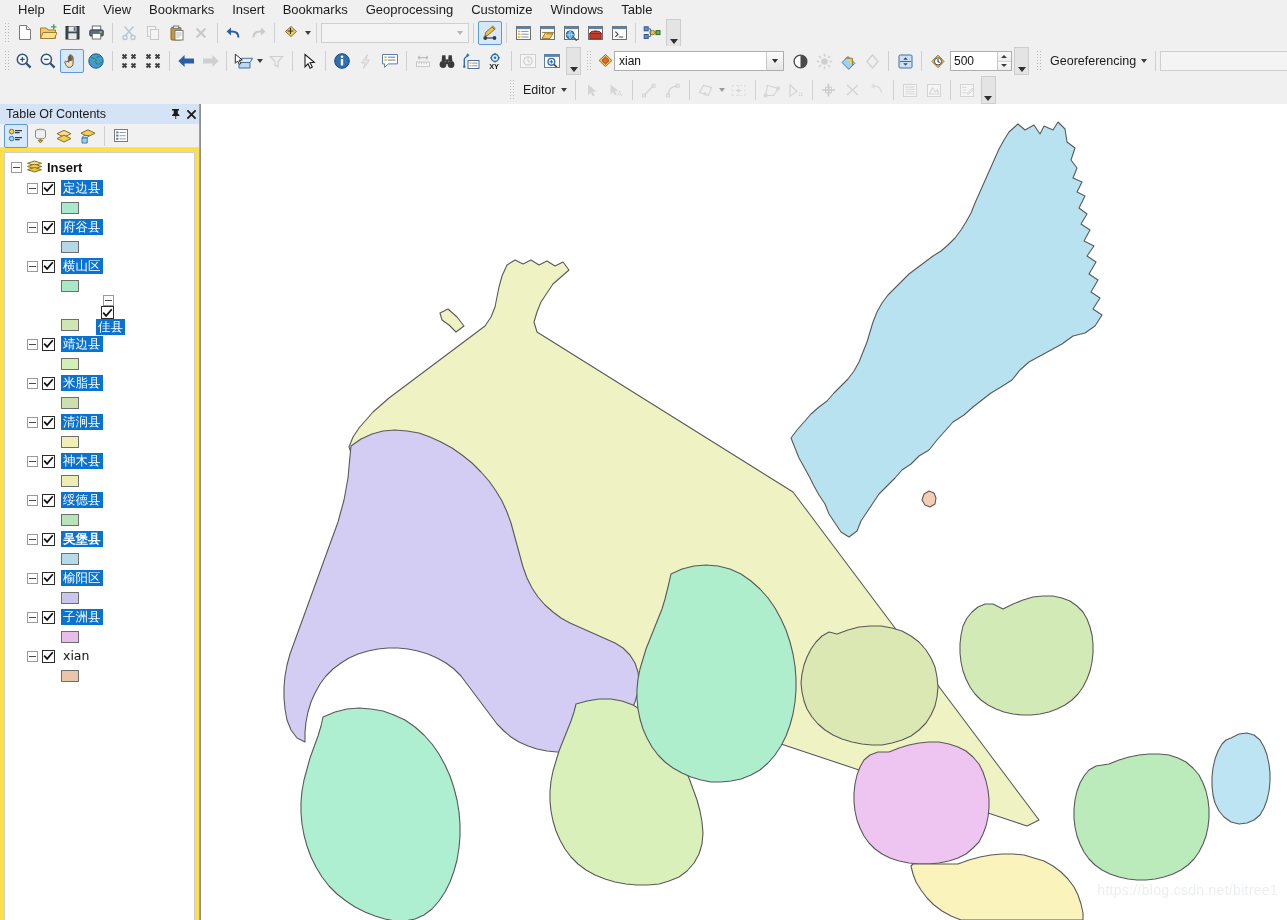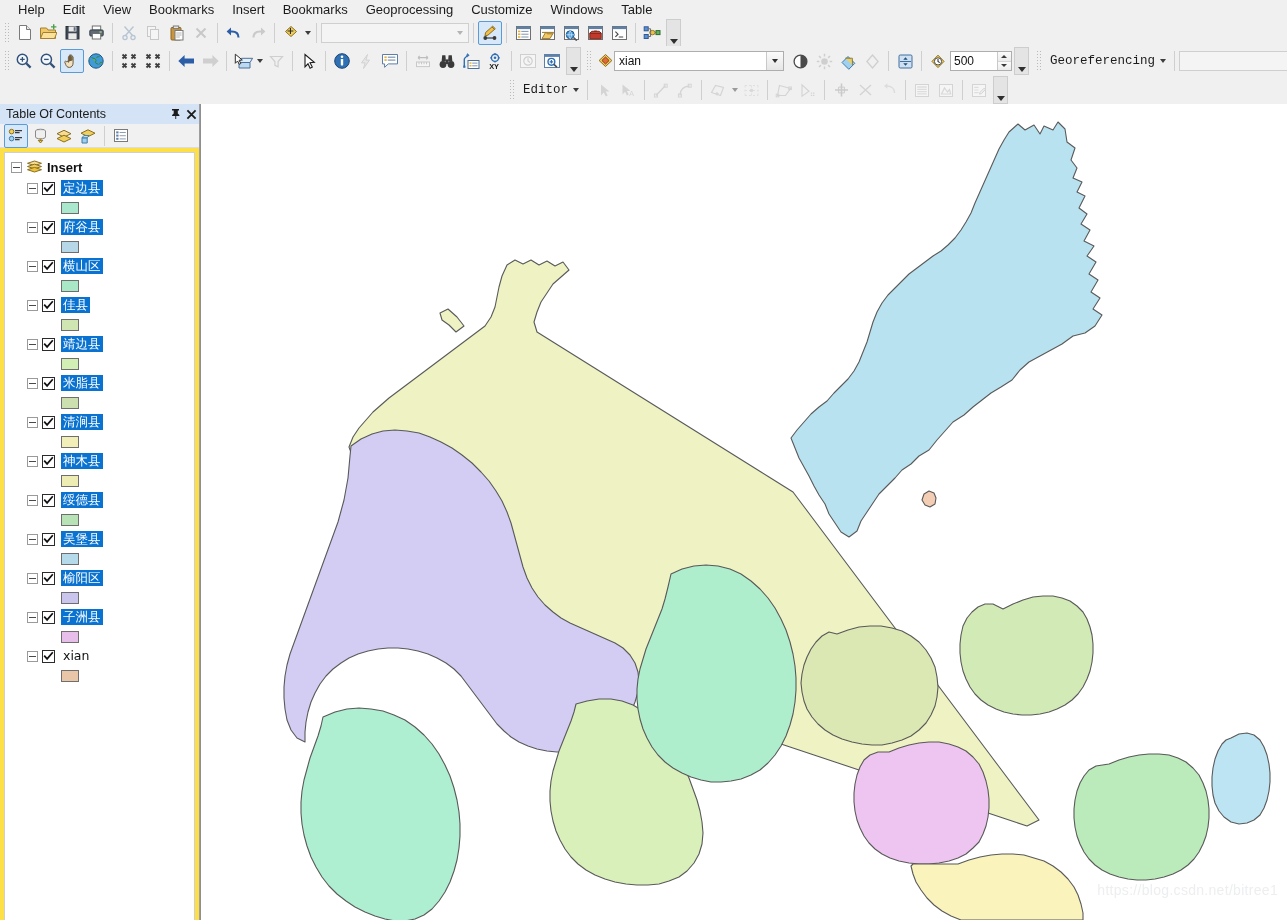--- a/index.html
+++ b/index.html
@@ -61,21 +61,21 @@
 
   .spin{height:20px;border:1px solid #aeaeae;background:#fff;display:flex;align-items:center;flex:0 0 auto;box-sizing:border-box;}
   .spin .v{width:44px;padding:0 3px;font-size:12px;line-height:18px;color:#111;}
   .spin .btns{width:15px;height:18px;display:flex;flex-direction:column;border-left:1px solid #c9c9c9;}
   .spin .btns b{flex:1;display:flex;align-items:center;justify-content:center;background:linear-gradient(#fbfbfb,#ececec);}
   .spin .btns b:first-child{border-bottom:1px solid #d5d5d5;}
   .spin .btns i{width:0;height:0;border-left:3px solid transparent;border-right:3px solid transparent;}
   .spin .btns b:first-child i{border-bottom:3.5px solid #3a3a3a;}
   .spin .btns b:last-child i{border-top:3.5px solid #3a3a3a;}
 
-  .menubtn{display:flex;align-items:center;height:22px;padding:0 4px 0 6px;font-size:12.5px;color:#1b1b1b;flex:0 0 auto;white-space:nowrap;font-family:Liberation Mono, monospace;}
+  .menubtn{display:flex;align-items:center;height:22px;padding:0 4px 0 6px;font-size:12.5px;color:#1b1b1b;flex:0 0 auto;white-space:nowrap;}
   .menubtn i{margin-left:5px;width:0;height:0;border-left:3.5px solid transparent;border-right:3.5px solid transparent;border-top:4px solid #3d3d3d;}
 
   
   .toc{
     position:absolute;left:0;top:104px;width:200px;height:916px;
     background:#fde047;border-right:1px solid #9e9e9e;box-sizing:border-box;
   }
   .toc-title{
     height:20px;background:#d4e3f5;display:flex;align-items:center;
     padding-left:6px;box-sizing:border-box;
@@ -790,105 +790,105 @@
             <div class="cbx">
               <svg width="11" height="10" viewBox="0 0 11 10">
                 <path d="M1.2 4.6l2.9 3.3 5.7-6.6" fill="none" stroke="#101010" stroke-width="1.7"></path>
               </svg>
             </div>
             <span class="lyr-name">横山区</span>
           </div>
           <div class="swatch-row">
             <div class="swatch" style="background: rgb(169, 232, 198);"></div>
           </div>
+          <div class="row" style="padding-left: 22px; flex-direction: column;">
+            <div class="exp">
+              <b></b>
+            </div>
+            <div class="cbx">
+              <svg width="11" height="10" viewBox="0 0 11 10">
+                <path d="M1.2 4.6l2.9 3.3 5.7-6.6" fill="none" stroke="#101010" stroke-width="1.7"></path>
+              </svg>
+            </div>
+            <span class="lyr-name">佳县</span>
+          </div>
+          <div class="swatch-row">
+            <div class="swatch" style="background: rgb(207, 230, 178);"></div>
+          </div>
           <div class="row" style="padding-left: 22px;">
             <div class="exp">
               <b></b>
             </div>
             <div class="cbx">
               <svg width="11" height="10" viewBox="0 0 11 10">
                 <path d="M1.2 4.6l2.9 3.3 5.7-6.6" fill="none" stroke="#101010" stroke-width="1.7"></path>
               </svg>
             </div>
-            <span class="lyr-name">佳县</span>
-          </div>
-          <div class="swatch-row">
-            <div class="swatch" style="background: rgb(207, 230, 178);"></div>
+            <span class="lyr-name">靖边县</span>
+          </div>
+          <div class="swatch-row">
+            <div class="swatch" style="background: rgb(210, 239, 181);"></div>
           </div>
           <div class="row" style="padding-left: 22px;">
             <div class="exp">
               <b></b>
             </div>
             <div class="cbx">
               <svg width="11" height="10" viewBox="0 0 11 10">
                 <path d="M1.2 4.6l2.9 3.3 5.7-6.6" fill="none" stroke="#101010" stroke-width="1.7"></path>
               </svg>
             </div>
-            <span class="lyr-name">靖边县</span>
-          </div>
-          <div class="swatch-row">
-            <div class="swatch" style="background: rgb(210, 239, 181);"></div>
+            <span class="lyr-name">米脂县</span>
+          </div>
+          <div class="swatch-row">
+            <div class="swatch" style="background: rgb(204, 223, 174);"></div>
           </div>
           <div class="row" style="padding-left: 22px;">
             <div class="exp">
               <b></b>
             </div>
             <div class="cbx">
               <svg width="11" height="10" viewBox="0 0 11 10">
                 <path d="M1.2 4.6l2.9 3.3 5.7-6.6" fill="none" stroke="#101010" stroke-width="1.7"></path>
               </svg>
             </div>
-            <span class="lyr-name">米脂县</span>
-          </div>
-          <div class="swatch-row">
-            <div class="swatch" style="background: rgb(204, 223, 174);"></div>
+            <span class="lyr-name">清涧县</span>
+          </div>
+          <div class="swatch-row">
+            <div class="swatch" style="background: rgb(242, 238, 184);"></div>
           </div>
           <div class="row" style="padding-left: 22px;">
             <div class="exp">
               <b></b>
             </div>
             <div class="cbx">
               <svg width="11" height="10" viewBox="0 0 11 10">
                 <path d="M1.2 4.6l2.9 3.3 5.7-6.6" fill="none" stroke="#101010" stroke-width="1.7"></path>
               </svg>
             </div>
-            <span class="lyr-name">清涧县</span>
-          </div>
-          <div class="swatch-row">
-            <div class="swatch" style="background: rgb(242, 238, 184);"></div>
+            <span class="lyr-name">神木县</span>
+          </div>
+          <div class="swatch-row">
+            <div class="swatch" style="background: rgb(237, 236, 178);"></div>
           </div>
           <div class="row" style="padding-left: 22px;">
             <div class="exp">
               <b></b>
             </div>
             <div class="cbx">
               <svg width="11" height="10" viewBox="0 0 11 10">
                 <path d="M1.2 4.6l2.9 3.3 5.7-6.6" fill="none" stroke="#101010" stroke-width="1.7"></path>
               </svg>
             </div>
-            <span class="lyr-name">神木县</span>
-          </div>
-          <div class="swatch-row">
-            <div class="swatch" style="background: rgb(237, 236, 178);"></div>
-          </div>
-          <div class="row" style="padding-left: 22px;">
-            <div class="exp">
-              <b></b>
-            </div>
-            <div class="cbx">
-              <svg width="11" height="10" viewBox="0 0 11 10">
-                <path d="M1.2 4.6l2.9 3.3 5.7-6.6" fill="none" stroke="#101010" stroke-width="1.7"></path>
-              </svg>
-            </div>
             <span class="lyr-name">绥德县</span>
           </div>
           <div class="swatch-row">
             <div class="swatch" style="background: rgb(184, 227, 182);"></div>
           </div>
-          <div class="row" style="padding-left: 22px;">
+          <div class="row" style="padding-left: 22px; font-weight: bold;">
             <div class="exp">
               <b></b>
             </div>
             <div class="cbx">
               <svg width="11" height="10" viewBox="0 0 11 10">
                 <path d="M1.2 4.6l2.9 3.3 5.7-6.6" fill="none" stroke="#101010" stroke-width="1.7"></path>
               </svg>
             </div>
             <span class="lyr-name">吴堡县</span>
           </div>

